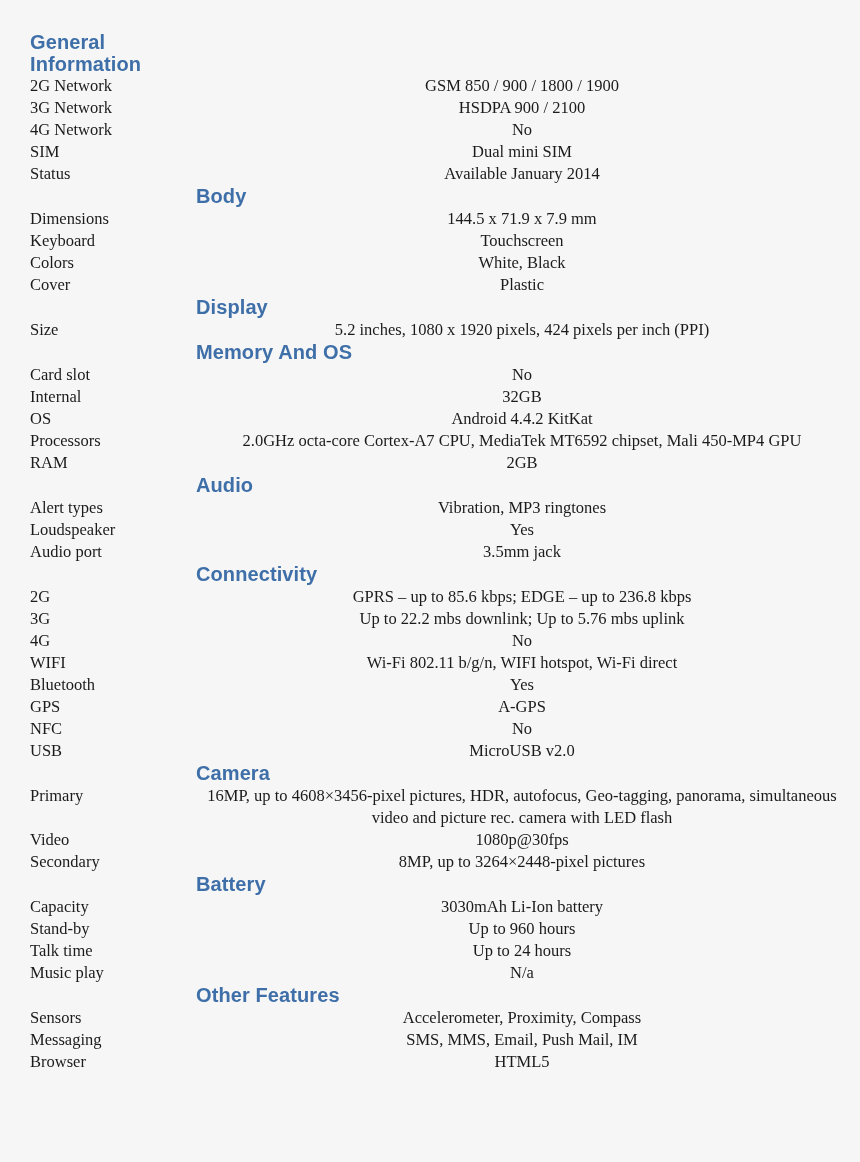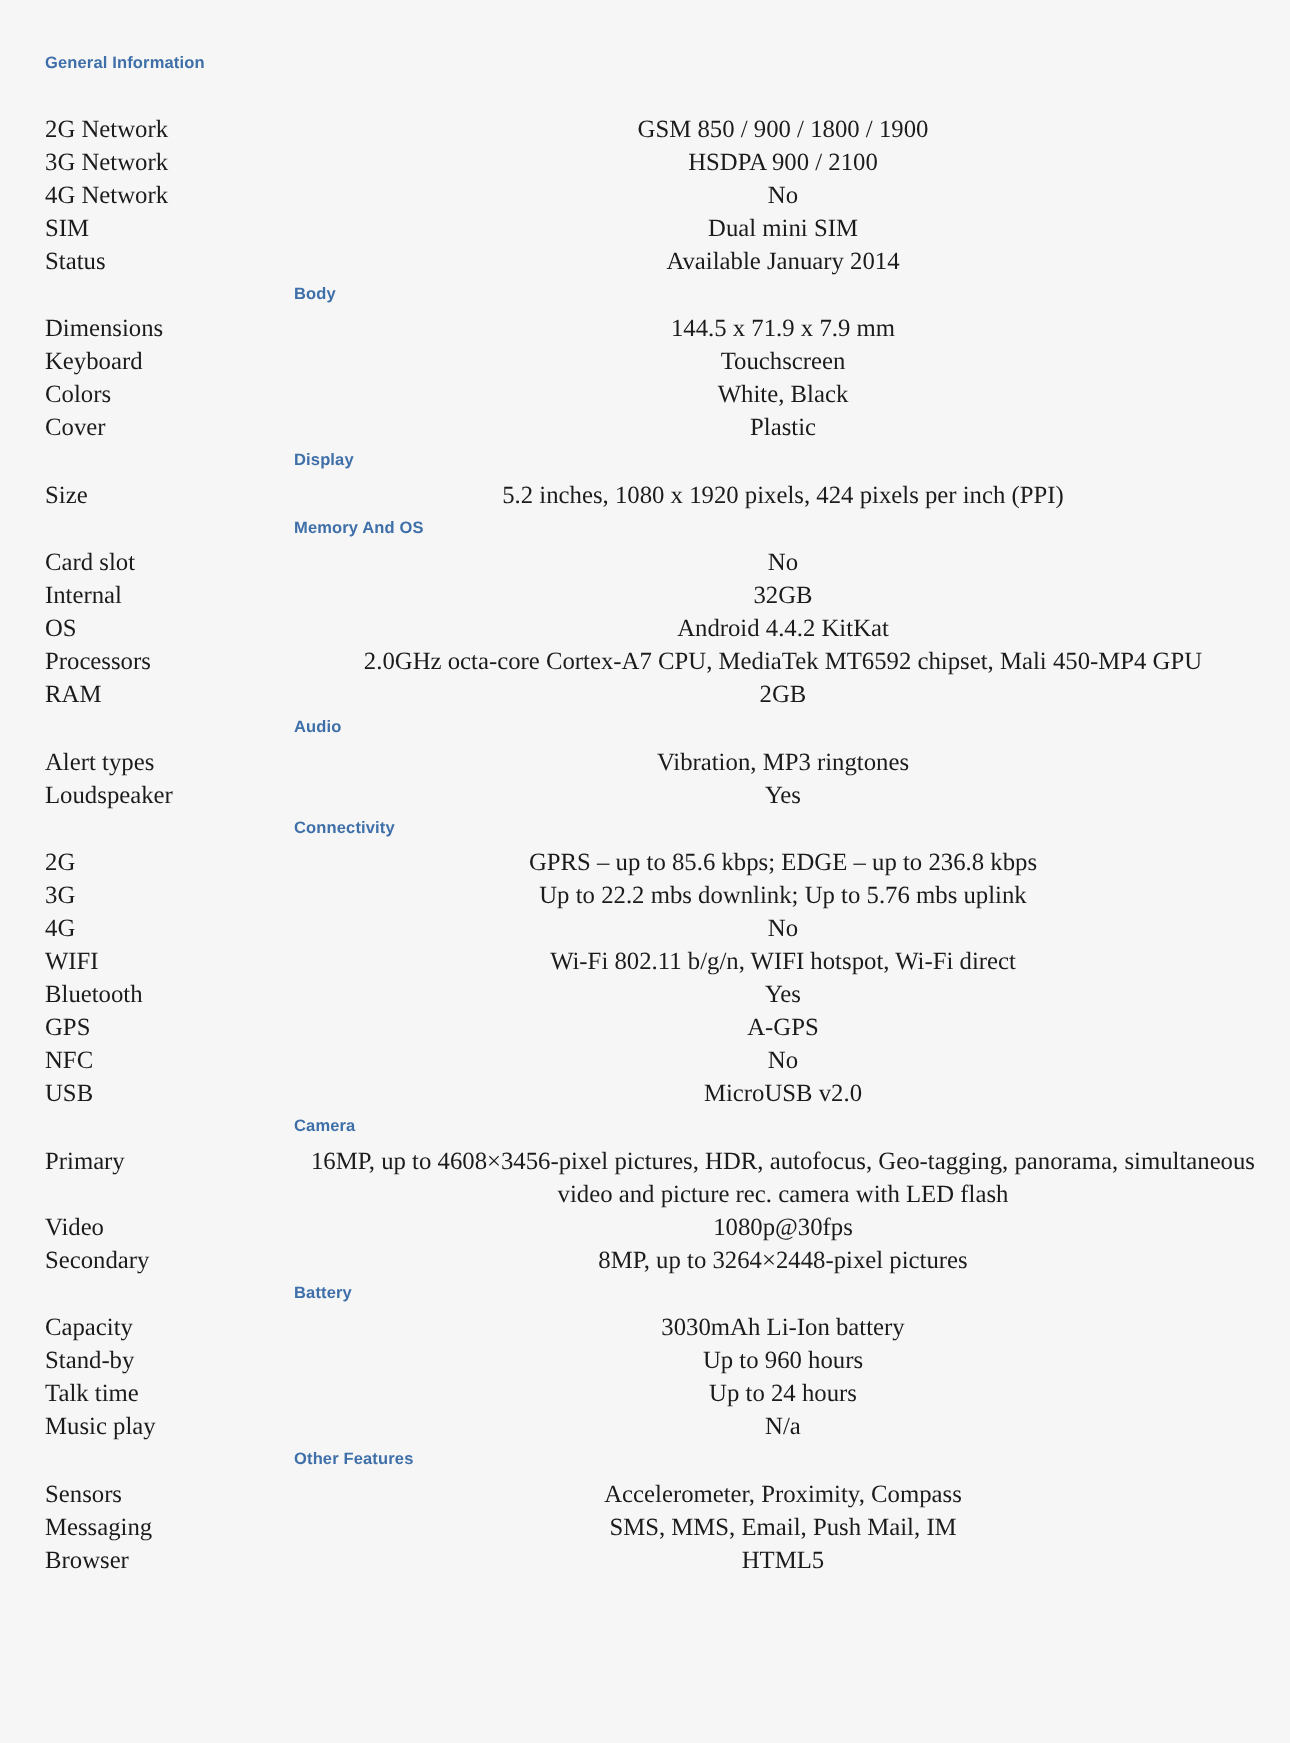--- a/index.html
+++ b/index.html
@@ -65,21 +65,21 @@
 
   
   tr.section-row td {
     height: 23px;
     line-height: 23px;
   }
 
   tr.section-row td.section-title {
     font-family: "Liberation Sans", "DejaVu Sans", sans-serif;
     font-weight: bold;
-    font-size: 11px;
+    font-size: 20px;
     color: #3e6fa8;
     letter-spacing: 0.1px;
     white-space: nowrap;
   }
 
   
   tr.section-row.first-section td.section-title {
     white-space: normal;
     line-height: 22px;
     width: 120px;
@@ -179,20 +179,24 @@
           <td class="section-title">Audio</td>
         </tr>
         <tr class="spec-row">
           <td class="label">Alert types</td>
           <td class="value">Vibration, MP3 ringtones</td>
         </tr>
         <tr class="spec-row">
           <td class="label">Loudspeaker</td>
           <td class="value">Yes</td>
         </tr>
+        <tr class="spec-row">
+          <td class="label">Audio port</td>
+          <td class="value">3.5mm jack</td>
+        </tr>
         <tr class="section-row">
           <td></td>
           <td class="section-title">Connectivity</td>
         </tr>
         <tr class="spec-row">
           <td class="label">2G</td>
           <td class="value">GPRS – up to 85.6 kbps; EDGE – up to 236.8 kbps</td>
         </tr>
         <tr class="spec-row">
           <td class="label">3G</td>

